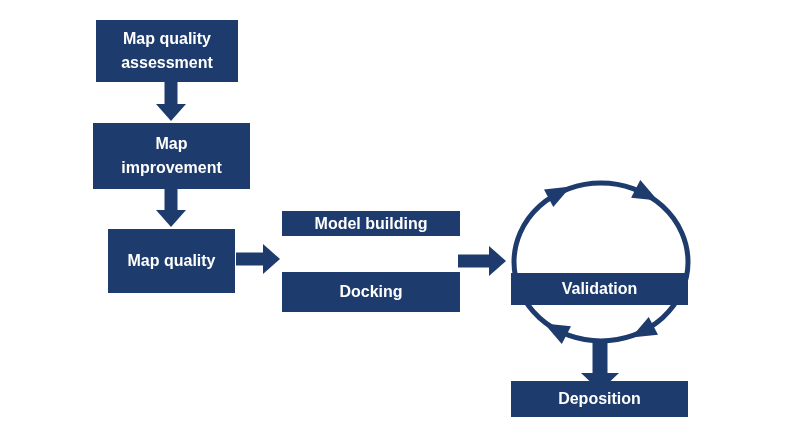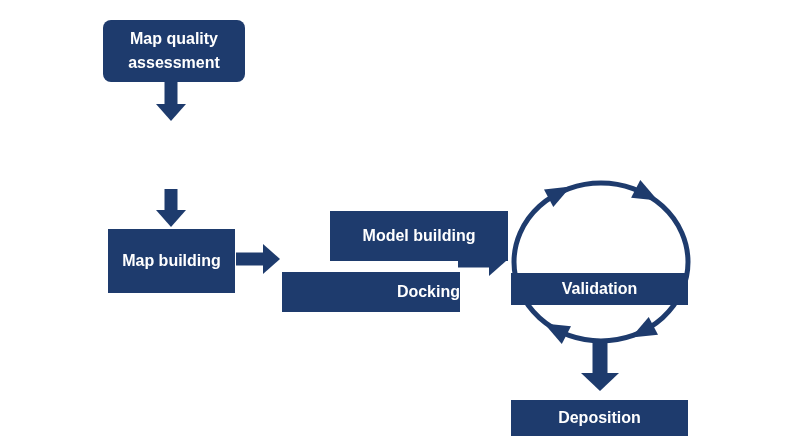--- a/index.html
+++ b/index.html
@@ -24,31 +24,31 @@
     color: #ffffff;
     display: flex;
     align-items: center;
     justify-content: center;
     text-align: center;
     font-weight: 700;
     font-size: 16px;
     line-height: 24px;
   }
   .node span { display: inline-block; }
-  .node-map-quality     { left: 103px; top:  20px; width: 142px; height: 62px; border-radius: 8px; }
+  .node-map-quality     { left: 96px; top:  20px; width: 142px; height: 62px; }
   .node-map-quality span { max-width: 122px; }
   .node-map-improvement { left:  93px; top: 123px; width: 157px; height: 66px; }
   .node-map-improvement span { max-width: 132px; }
   .node-map-symmetry    { left: 108px; top: 229px; width: 127px; height: 64px; }
   .node-map-symmetry span { max-width: 100px; }
-  .node-model-building  { left: 282px; top: 211px; width: 178px; height: 50px; margin-left: 48px; }
-  .node-docking         { left: 282px; top: 272px; width: 178px; height: 40px; justify-content: flex-end; }
+  .node-model-building  { left: 282px; top: 211px; width: 178px; height: 25px; }
+  .node-docking         { left: 282px; top: 272px; width: 178px; height: 40px; }
   .node-refinement      { left: 511px; top: 211px; width: 177px; height: 41px; }
   .node-validation      { left: 511px; top: 273px; width: 177px; height: 32px; }
-  .node-deposition      { left: 511px; top: 400px; width: 177px; height: 36px; text-align: right; }
+  .node-deposition      { left: 511px; top: 381px; width: 177px; height: 36px; text-align: right; }
 </style>
 </head>
 <body>
 
 <div class="stage">
 
   <svg class="arrow-layer" viewBox="0 0 800 443" xmlns="http://www.w3.org/2000/svg">
 
     <g>
       <ellipse cx="601" cy="262" rx="87" ry="79" fill="none" stroke="#1e3b6d" stroke-width="5"></ellipse>
@@ -77,23 +77,26 @@
     <g>
       <line x1="600" y1="339" x2="600" y2="374" stroke="#1e3b6d" stroke-width="15"></line>
       <polygon points="581,373 619,373 600,391" fill="#1e3b6d"></polygon>
     </g>
   </svg>
 
   <div class="node node-map-quality">
     <span>Map quality assessment</span>
   </div>
 
+  <div class="node node-map-improvement">
+    <span>Map improvement</span>
+  </div>
 
   <div class="node node-map-symmetry">
-    <span>Map building</span>
+    <span>Map quality</span>
   </div>
 
   <div class="node node-model-building">
     <span>Model building</span>
   </div>
 
   <div class="node node-docking">
     <span>Docking</span>
   </div>
 

